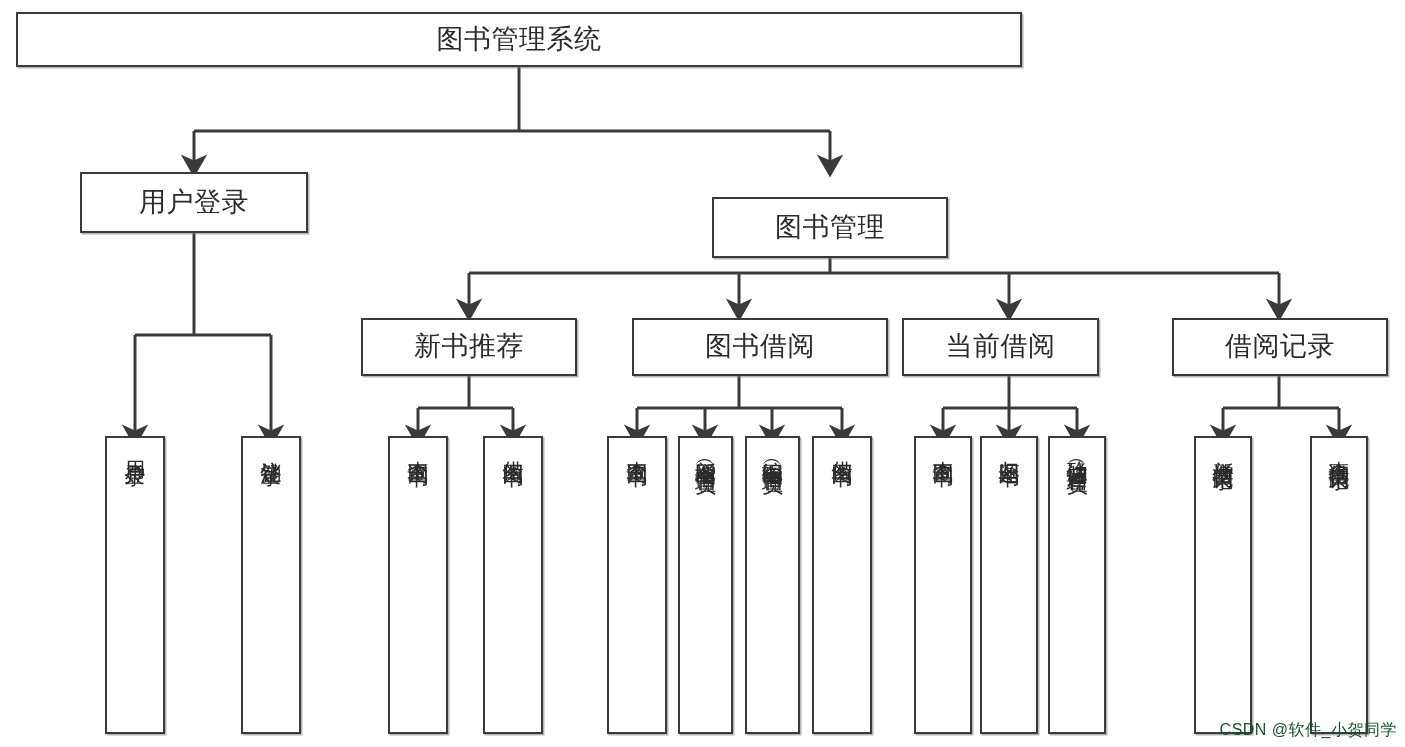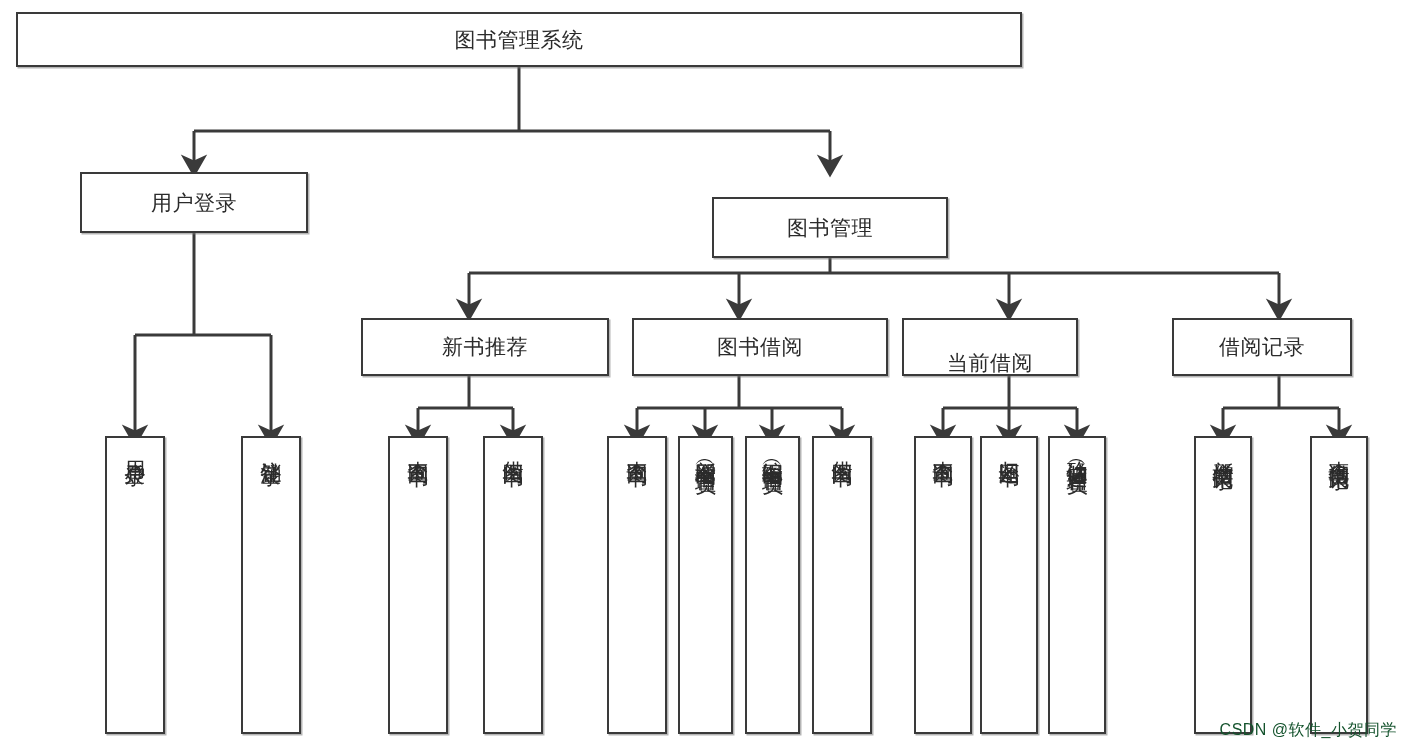--- a/index.html
+++ b/index.html
@@ -32,21 +32,21 @@
     background: #ffffff;
     border: 2px solid #3a3a3a;
     box-shadow: 1.5px 1.5px 0 0 rgba(120,120,120,0.55);
   }
   .node-box.horizontal {
     display: flex;
     align-items: center;
     justify-content: center;
   }
   .node-label-h {
-    font-size: 21px;
+    font-size: 27px;
     color: #2b2b2b;
     letter-spacing: 0.5px;
     line-height: 1.1;
     white-space: nowrap;
   }
   .node-box.vertical {
     display: block;
     padding-top: 6px;
   }
   .node-label-v {
@@ -131,30 +131,30 @@
     <span class="node-label-h">图书管理系统</span>
   </div>
 
   <div class="node-box horizontal" style="left:80px; top:172px; width:228px; height:61px;">
     <span class="node-label-h">用户登录</span>
   </div>
   <div class="node-box horizontal" style="left:712px; top:172px; width:236px; height:61px;margin-top:25px;">
     <span class="node-label-h">图书管理</span>
   </div>
 
-  <div class="node-box horizontal" style="left:361px; top:318px; width:248px; height:58px;">
+  <div class="node-box horizontal" style="left:361px; top:318px; width:216px; height:58px;">
     <span class="node-label-h">新书推荐</span>
   </div>
   <div class="node-box horizontal" style="left:632px; top:318px; width:256px; height:58px;">
     <span class="node-label-h">图书借阅</span>
   </div>
-  <div class="node-box horizontal" style="left:902px; top:318px; width:176px; height:58px;align-items:flex-end;">
+  <div class="node-box horizontal" style="left:902px; top:318px; width:197px; height:58px;">
     <span class="node-label-h">当前借阅</span>
   </div>
-  <div class="node-box horizontal" style="left:1172px; top:318px; width:180px; height:58px;">
+  <div class="node-box horizontal" style="left:1172px; top:318px; width:216px; height:58px;">
     <span class="node-label-h">借阅记录</span>
   </div>
 
   <div class="node-box vertical" style="left:105px; top:436px; width:60px; height:298px;">
     <span class="node-label-v">用户登录</span>
   </div>
   <div class="node-box vertical" style="left:241px; top:436px; width:60px; height:298px;">
     <span class="node-label-v">注销登录</span>
   </div>
 

